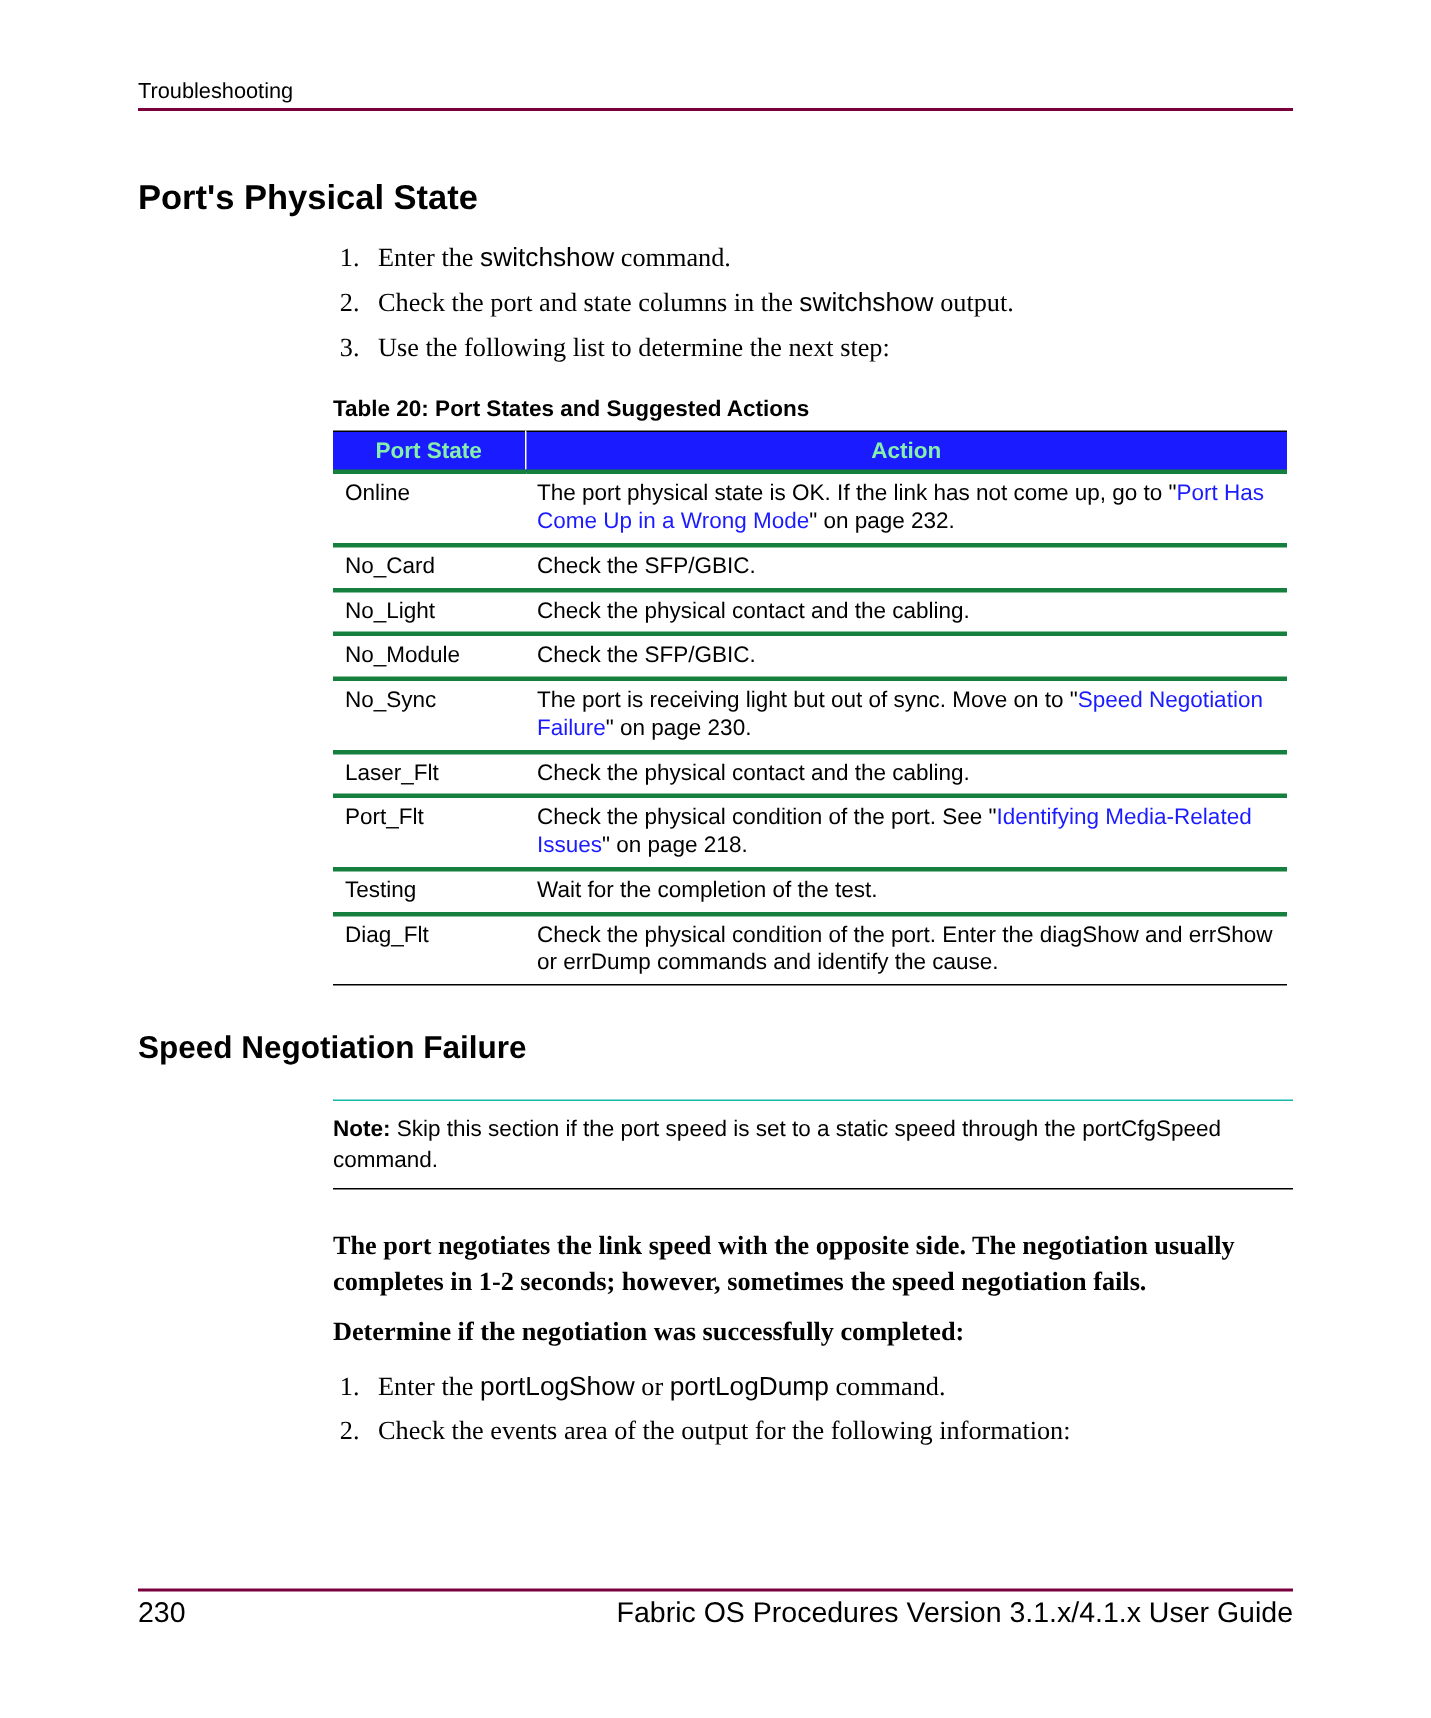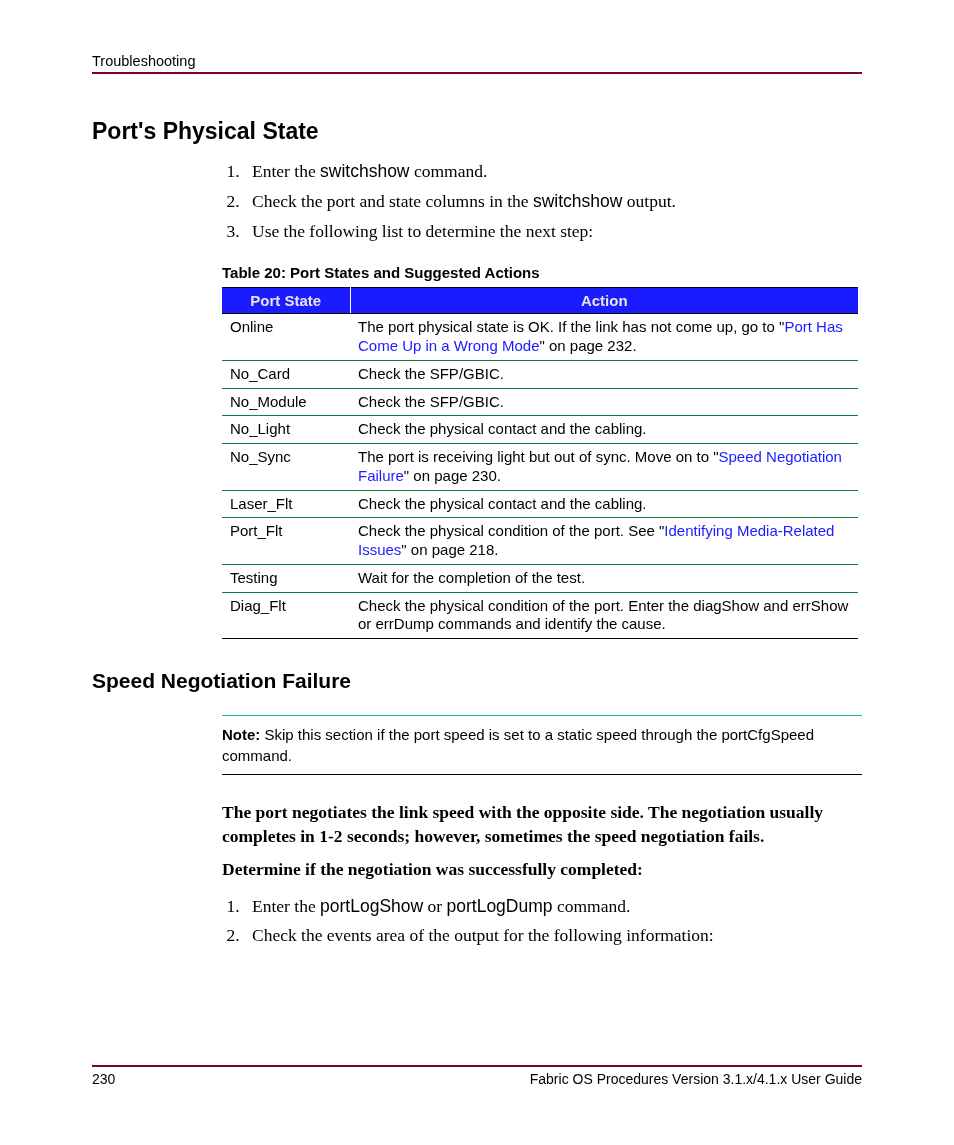--- a/index.html
+++ b/index.html
@@ -51,33 +51,33 @@
     font-weight: bold;
     font-size: 15px;
     margin: 0 0 6px 0;
   }
   table.port-table {
     border-collapse: collapse;
     width: 636px;
   }
   table.port-table th {
     background: #1b1bff;
-    color: #e5e5e5;
+    color: #86efac;
     font-weight: bold;
     font-size: 15px;
     text-align: center;
     padding: 4px 8px;
     border-top: 1.5px solid #000;
     border-bottom: 1.5px solid #000;
   }
   table.port-table th:first-child {
     border-right: 1px solid #fff;
   }
   table.port-table td {
-    border-top: 1px solid #15803d;
+    border-top: 3px solid #15803d;
     padding: 4px 8px 4px 8px;
     font-size: 15px;
     vertical-align: top;
     line-height: 1.25;
   }
   table.port-table tr:last-child td {
     border-bottom: 1.5px solid #000;
   }
   table.port-table td:first-child {
     width: 112px;
@@ -121,21 +121,21 @@
   }
   .footer {
     position: absolute;
     left: 92px;
     right: 92px;
     bottom: 58px;
     border-top: 2px solid #7a003c;
     padding-top: 4px;
     display: flex;
     justify-content: space-between;
-    font-size: 14px;
+    font-size: 19px;
   }
 </style>
 </head>
 <body>
 
 <div class="page">
 
   <div class="header">
     <span class="header-text">Troubleshooting</span>
   </div>
@@ -160,26 +160,26 @@
       <tbody>
         <tr>
           <td>Online</td>
           <td><span>The port physical state is OK. If the link has not come up, go to "</span><a class="xref" href="#">Port Has Come Up in a Wrong Mode</a><span>" on page 232.</span></td>
         </tr>
         <tr>
           <td>No_Card</td>
           <td>Check the SFP/GBIC.</td>
         </tr>
         <tr>
+          <td>No_Light</td>
+          <td>Check the physical contact and the cabling.</td>
+        </tr>
+        <tr>
           <td>No_Module</td>
           <td>Check the SFP/GBIC.</td>
-        </tr>
-        <tr>
-          <td>No_Light</td>
-          <td>Check the physical contact and the cabling.</td>
         </tr>
         <tr>
           <td>No_Sync</td>
           <td><span>The port is receiving light but out of sync. Move on to "</span><a class="xref" href="#">Speed Negotiation Failure</a><span>" on page 230.</span></td>
         </tr>
         <tr>
           <td>Laser_Flt</td>
           <td>Check the physical contact and the cabling.</td>
         </tr>
         <tr>

